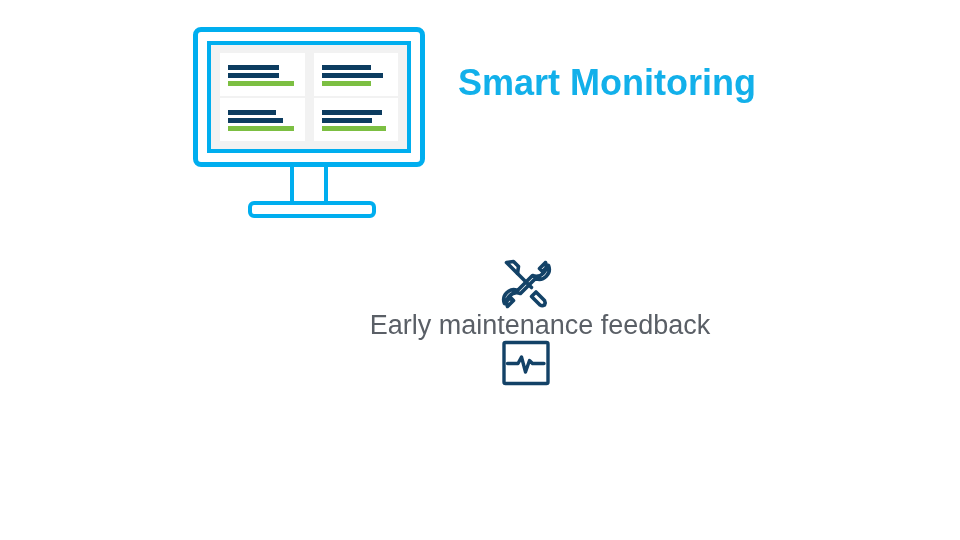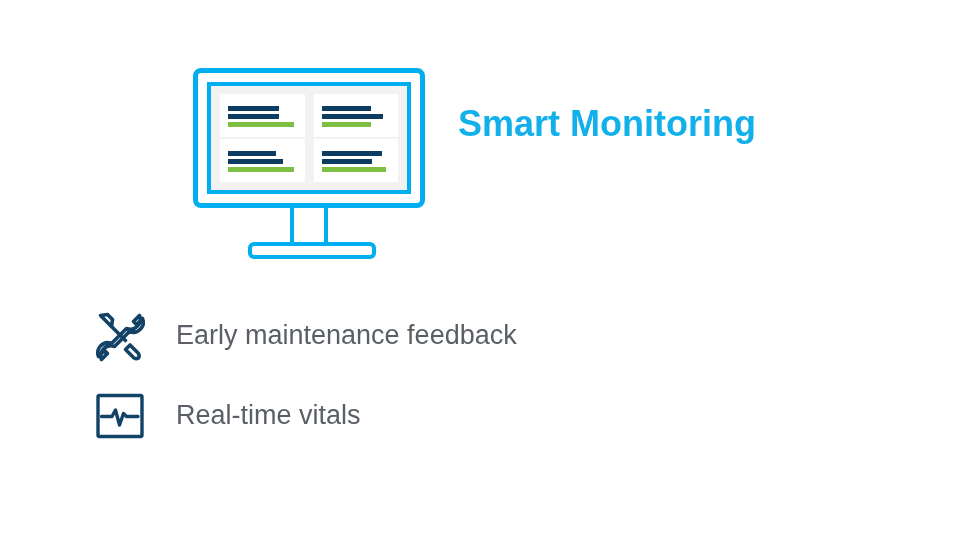--- a/index.html
+++ b/index.html
@@ -15,21 +15,20 @@
     overflow: hidden;
     position: relative;
   }
 
   #slide {
     position: absolute;
     left: 0; top: 0;
     width: 960px;
     height: 428px;
     background: #ffffff;
-    margin-top: 41px;
   }
 
   
   .hero {
     position: absolute;
     left: 0;
     top: 0;
     width: 960px;
     height: 240px;
   }
@@ -136,20 +135,21 @@
     top: 255px;
     width: 960px;
   }
   .feature-row {
     position: relative;
     height: 80px;
     display: flex;
     align-items: center;
     padding-left: 92px;
     box-sizing: border-box;
+    flex-direction: column;
   }
   .feature-icon {
     width: 56px;
     height: 56px;
     flex: 0 0 56px;
     display: flex;
     align-items: center;
     justify-content: center;
   }
   .feature-icon svg { display: block; }
@@ -231,18 +231,17 @@
       <span class="feature-label">Early maintenance feedback</span>
     </div>
 
     <div class="feature-row">
       <span class="feature-icon">
         <svg width="56" height="56" viewBox="0 0 56 56" fill="none" stroke="#134267" stroke-width="3.4" stroke-linecap="round" stroke-linejoin="round">
           <rect x="6" y="7.5" width="44" height="41" rx="1.5"></rect>
           <path d="M9.5 28.5 L20 28.5 L23.5 22 L27.5 37 L31.5 25.5 L34.5 28.5 L46 28.5"></path>
         </svg>
       </span>
-      <span class="feature-label">Real-time vitals</span>
     </div>
 
 
   </div>
 </div>
 
 </body></html>

